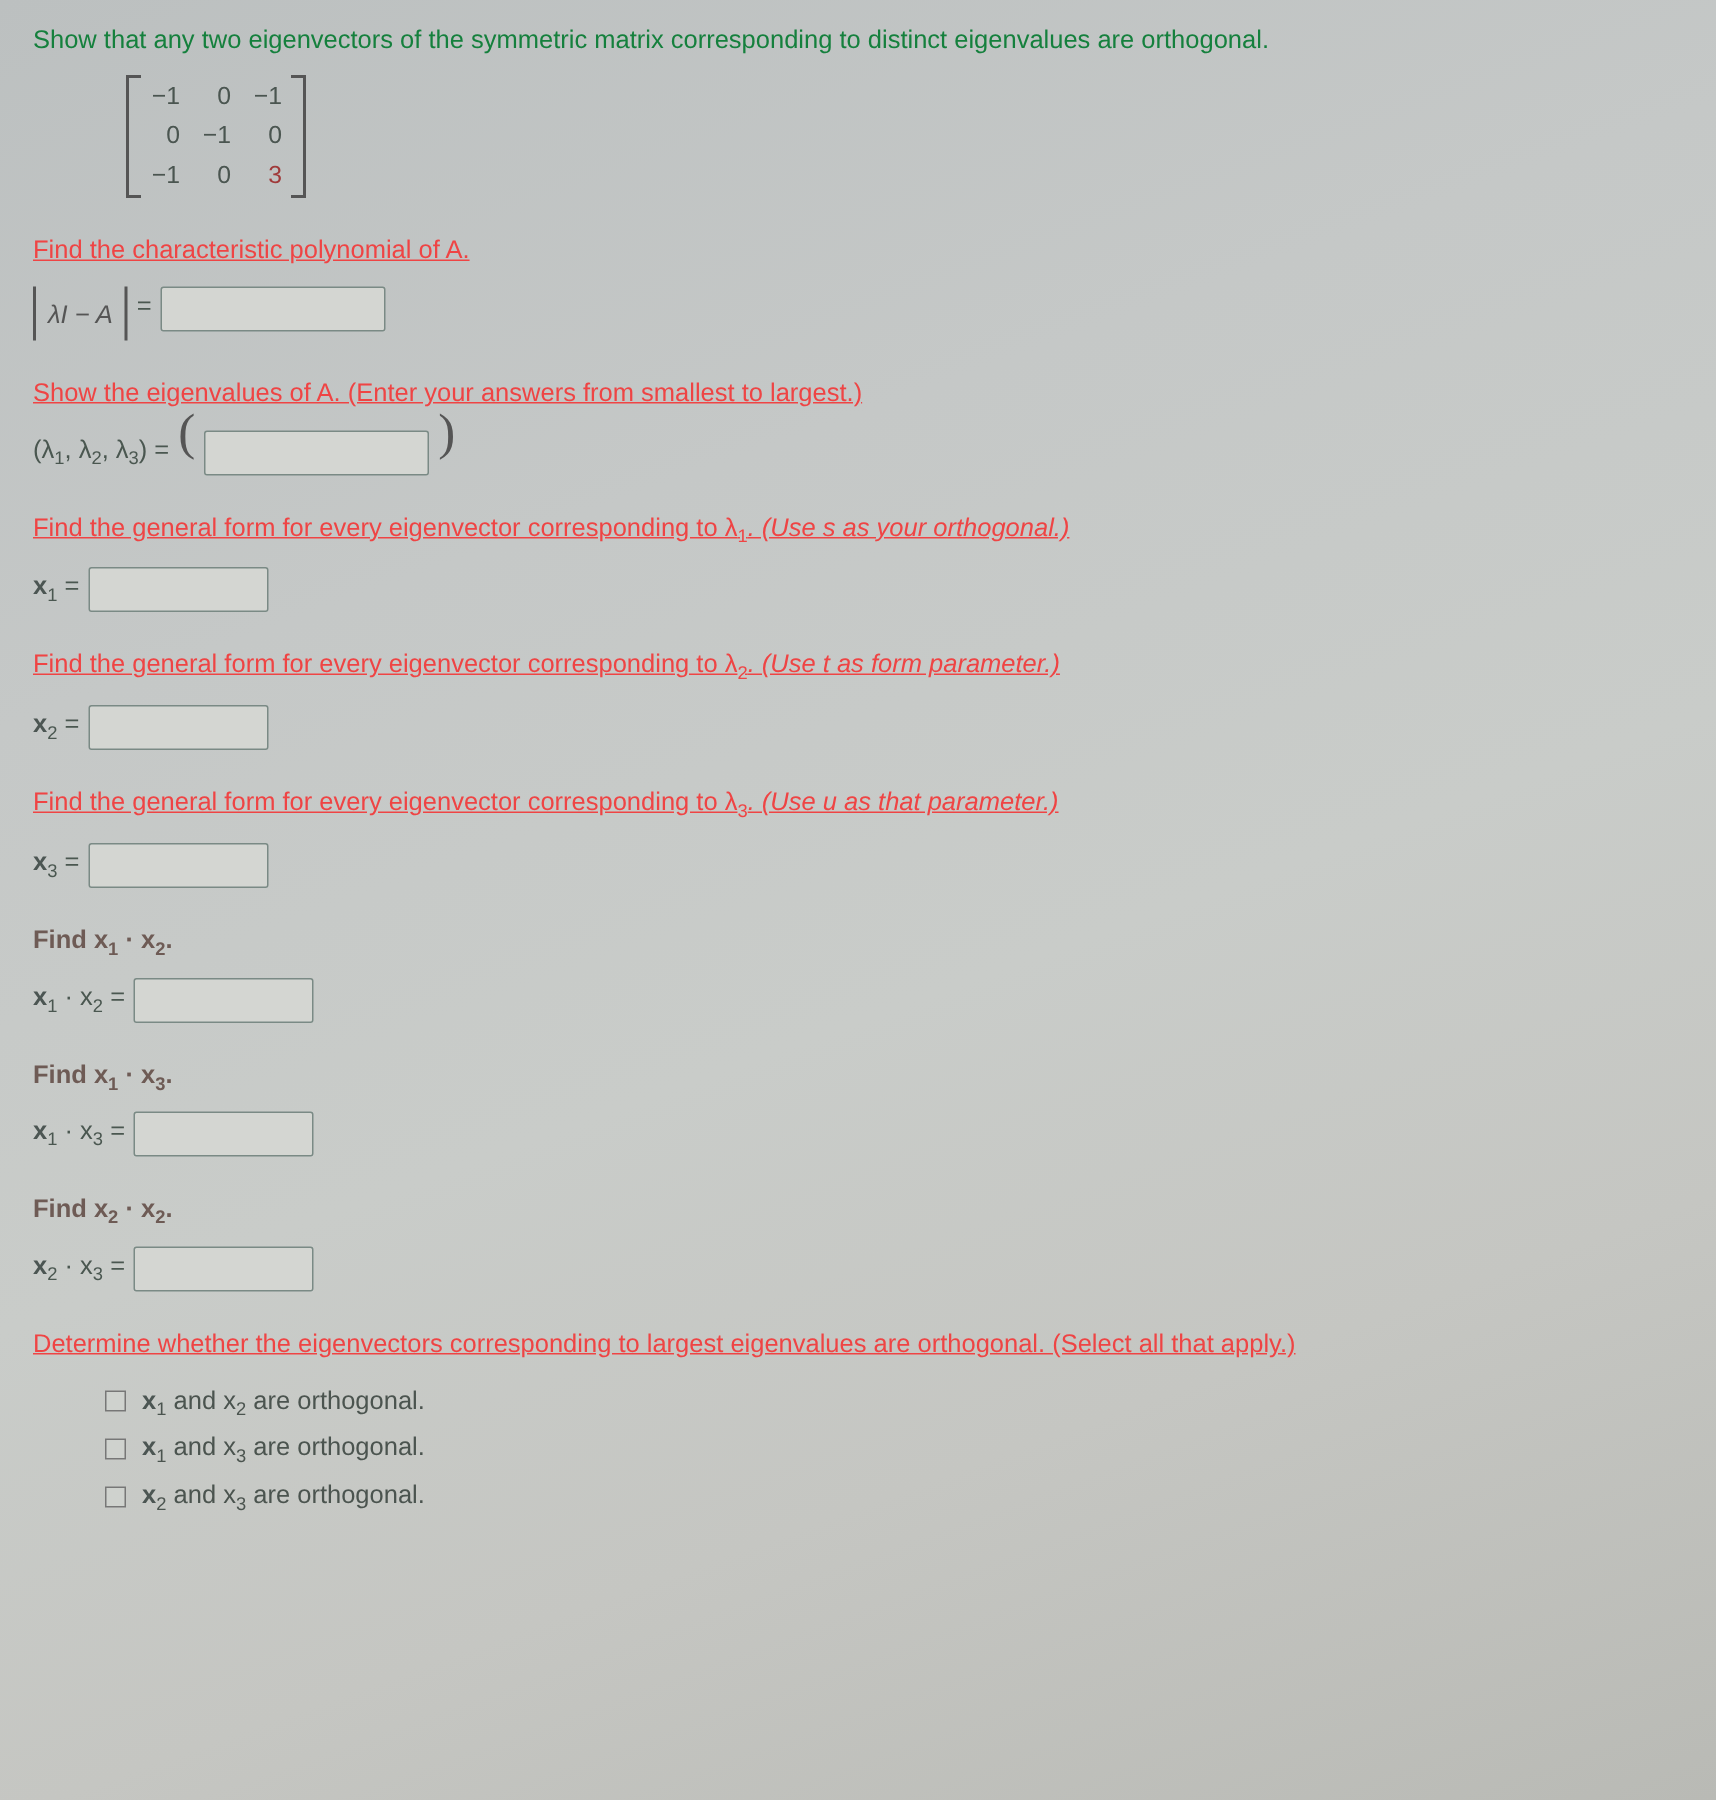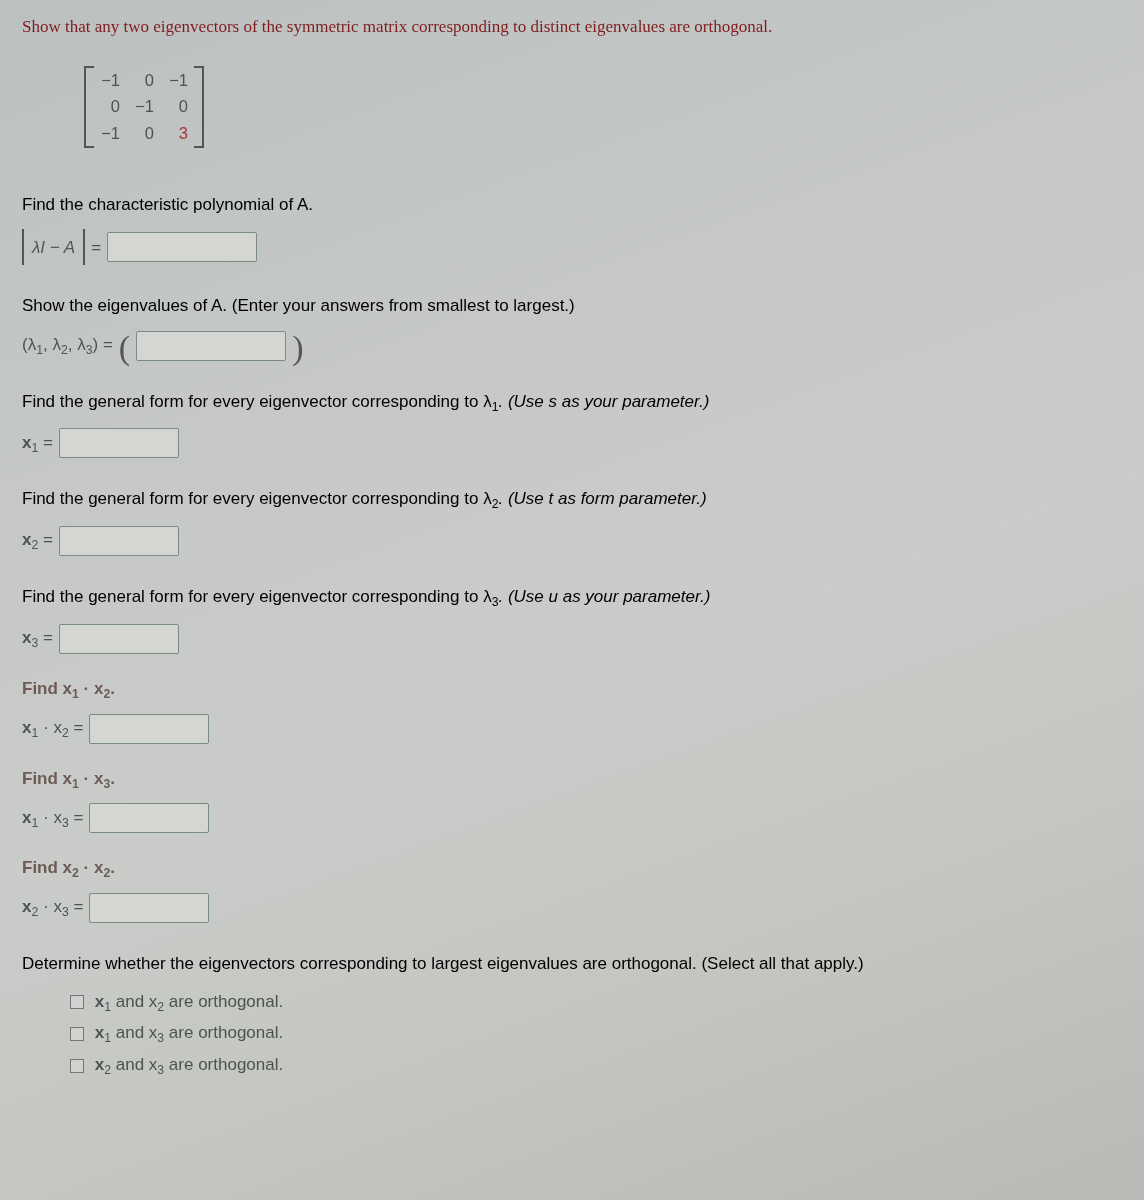--- a/index.html
+++ b/index.html
@@ -6,21 +6,21 @@
     body {
       font-family: Verdana, Geneva, sans-serif;
       background: linear-gradient(160deg, #bcc0c0 0%, #c5c8c7 30%, #c9ccc9 55%, #c5c6c2 75%, #b9bab5 100%);
       color: #4a5550;
       padding: 14px 22px 30px 22px;
       font-size: 17px;
       line-height: 1.5;
       min-height: 1200px;
       width: 1144px;
     }
-    .question-intro { color: #7f1d1d; margin-bottom: 26px; font-family: Liberation Serif, serif; }
+    .question-intro { color: #15803d; margin-bottom: 10px; }
     .matrix-wrap {
       display: inline-flex;
       align-items: stretch;
       margin-left: 62px;
       margin-bottom: 16px;
       font-family: Verdana, sans-serif;
       font-size: 16.5px;
     }
     .bracket {
       width: 10px;
@@ -30,22 +30,22 @@
     .bracket.left { border-left: 2px solid #555; }
     .bracket.right { border-right: 2px solid #555; }
     .matrix-grid {
       display: grid;
       grid-template-columns: repeat(3, auto);
       gap: 2px 14px;
       padding: 2px 6px;
     }
     .matrix-grid span { text-align: right; min-width: 20px; }
     .mred { color: #a03a3a; }
-    .section { color: #000000; margin-top: 28px; margin-bottom: 12px; }
-    .inline-row { display: flex; align-items: center; gap: 6px; margin: 10px 0 22px 0; }
+    .section { color: #ef4444; margin-top: 6px; margin-bottom: 12px; text-decoration: underline; }
+    .inline-row { display: flex; align-items: flex-start; gap: 6px; margin: 10px 0 22px 0; }
     .det-bars {
       display: inline-flex;
       align-items: center;
       border-left: 2px solid #555;
       border-right: 2px solid #555;
       padding: 4px 8px;
       height: 36px;
       font-style: italic;
       color: #555;
     }
@@ -107,37 +107,37 @@
 <div class="inline-row">
   <span class="eq">
     <span>(λ</span><span class="sub">1</span><span>, </span><span>λ</span><span class="sub">2</span><span>, </span><span>λ</span><span class="sub">3</span><span>) =</span>
   </span>
   <span class="paren">(</span>
   <span class="textbox md"></span>
   <span class="paren">)</span>
 </div>
 
 <div class="section">
-  <span>Find the general form for every eigenvector corresponding to  λ</span><span class="sub">1</span><span class="ital">.  (Use s as your parameter.)</span>
+  <span>Find the general form for every eigenvector corresponding to  λ</span><span class="sub">1</span><span class="ital">.  (Use s as your orthogonal.)</span>
 </div>
 <div class="inline-row">
   <span class="eq"><span class="mathvar">x</span><span class="sub">1</span><span> =</span></span>
   <span class="textbox sm"></span>
 </div>
 
 <div class="section">
   <span>Find the general form for every eigenvector corresponding to  λ</span><span class="sub">2</span><span class="ital">.  (Use t as form parameter.)</span>
 </div>
 <div class="inline-row">
   <span class="eq"><span class="mathvar">x</span><span class="sub">2</span><span> =</span></span>
   <span class="textbox sm"></span>
 </div>
 
 <div class="section">
-  <span>Find the general form for every eigenvector corresponding to  λ</span><span class="sub">3</span><span class="ital">.  (Use u as your parameter.)</span>
+  <span>Find the general form for every eigenvector corresponding to  λ</span><span class="sub">3</span><span class="ital">.  (Use u as that parameter.)</span>
 </div>
 <div class="inline-row">
   <span class="eq"><span class="mathvar">x</span><span class="sub">3</span><span> =</span></span>
   <span class="textbox sm"></span>
 </div>
 
 
 <div class="block muted-warm">
   <span>Find  x</span><span class="sub">1</span><span> · x</span><span class="sub">2</span><span>.</span>
 </div>

